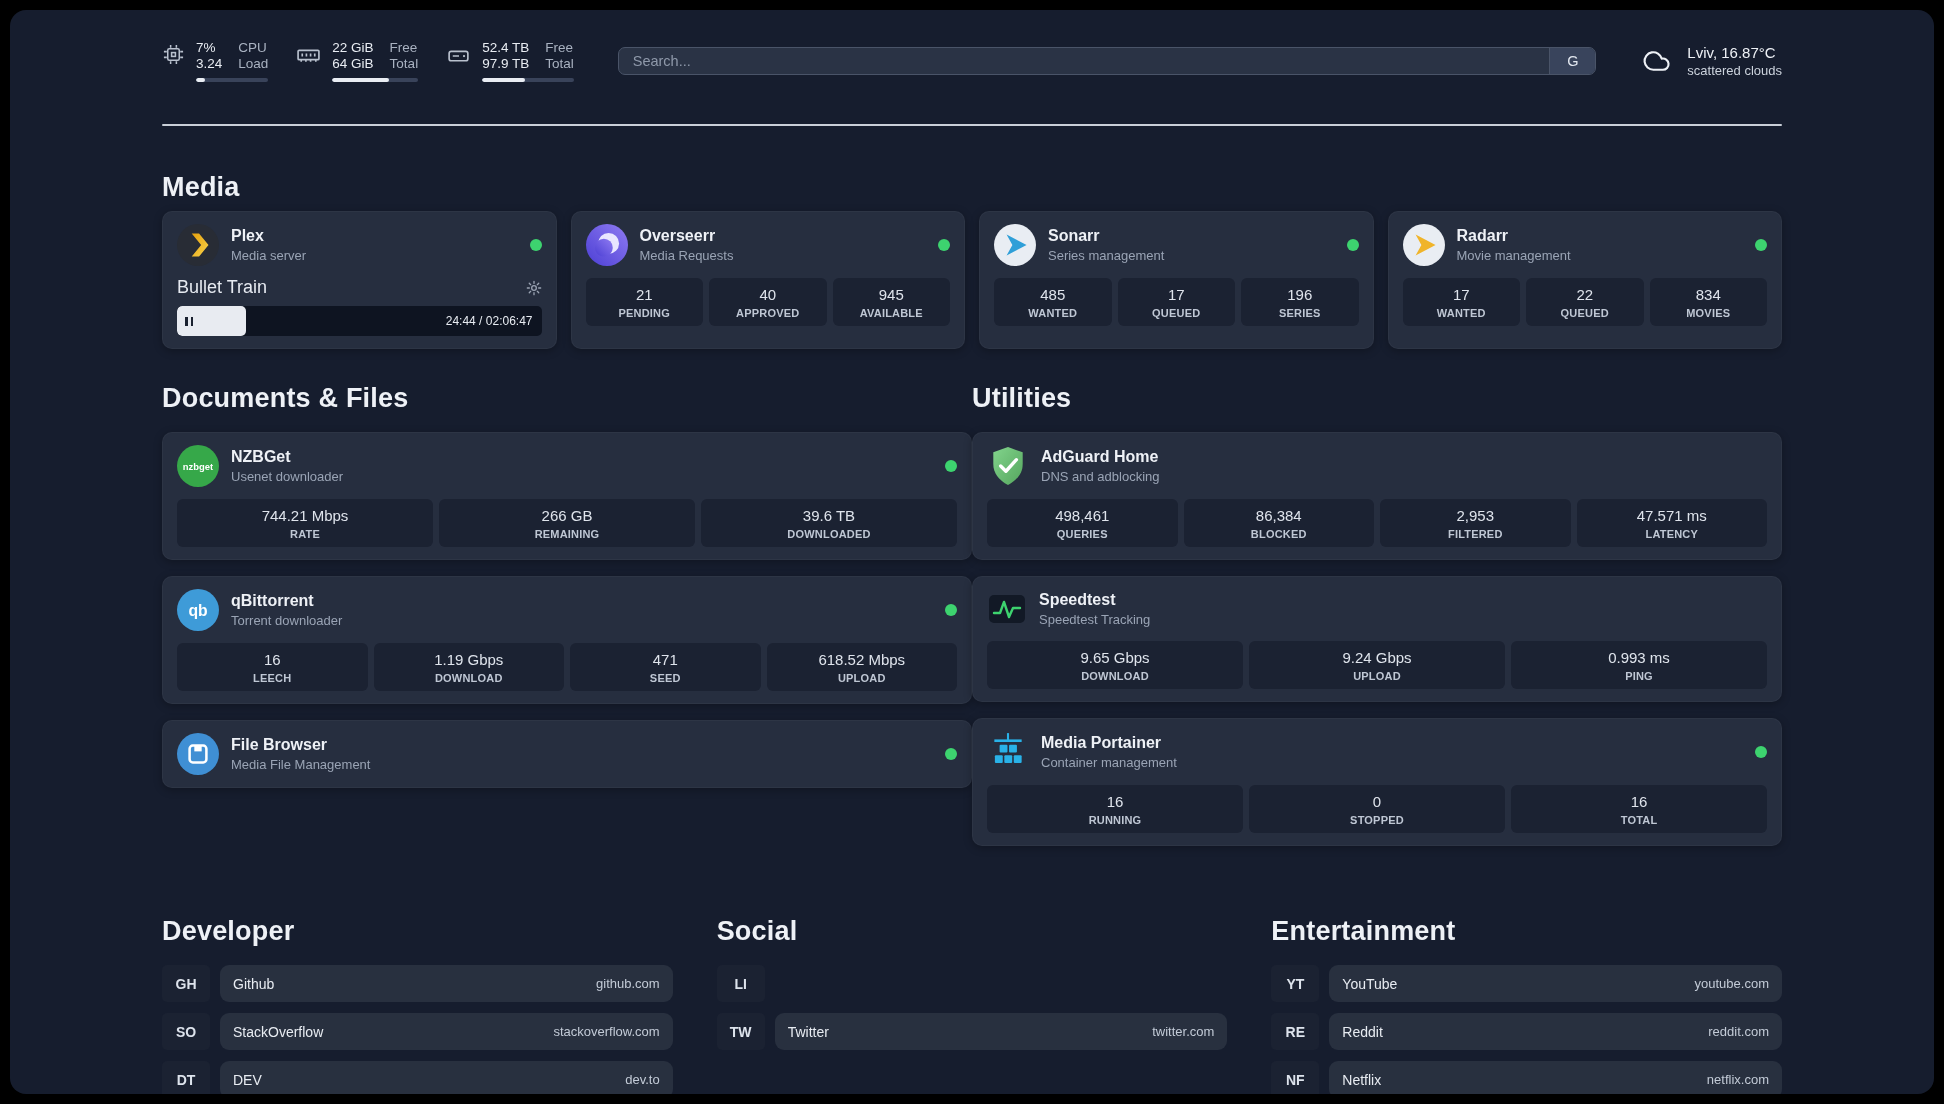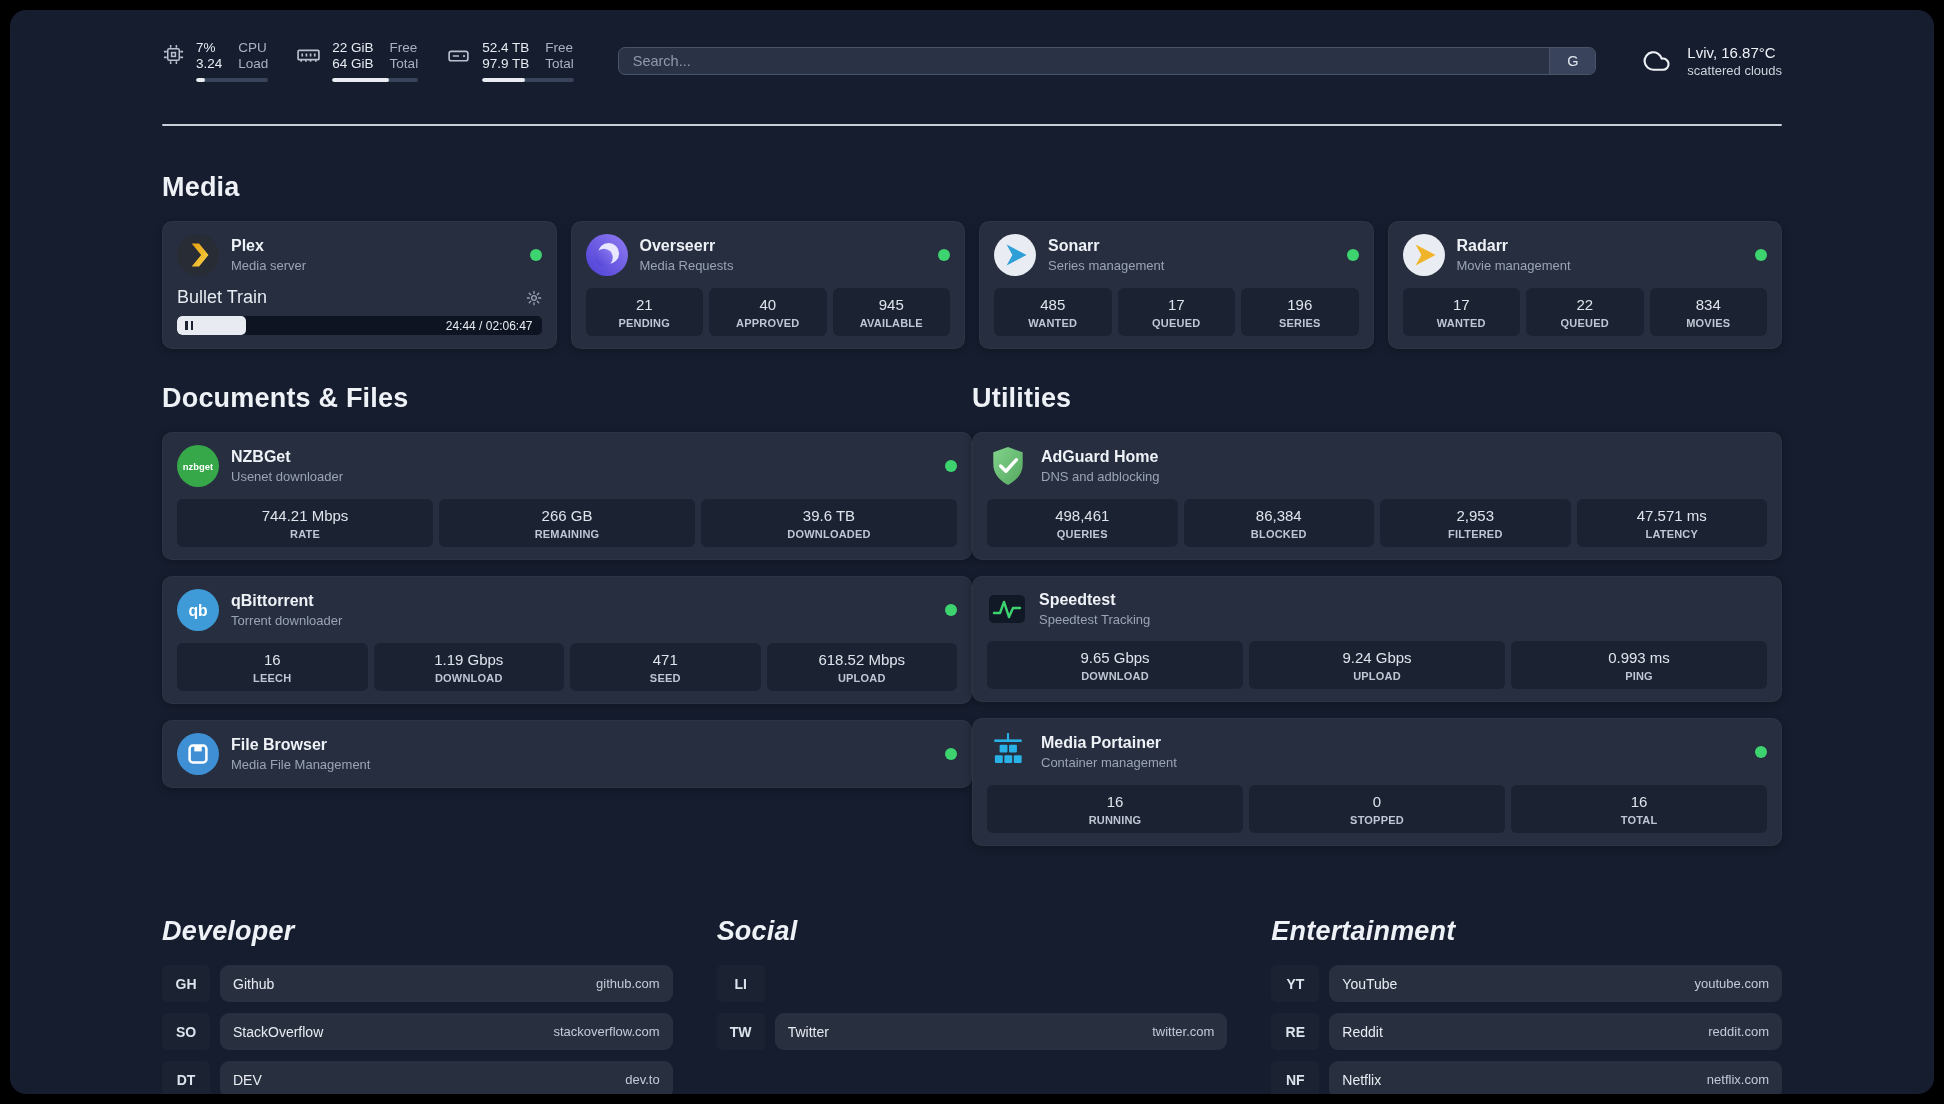--- a/index.html
+++ b/index.html
@@ -30,23 +30,23 @@
     color: #e3e8f0; display: flex; align-items: center; justify-content: center; font-size: 14.5px; cursor: pointer; }
 
   .weather { display: flex; align-items: center; gap: 13px; }
   .weather .l1 { font-size: 15px; color: #eef1f6; }
   .weather .l2 { font-size: 13px; color: #ccd3dd; margin-top: 2px; }
 
   .divider { height: 2px; background: #c9cfd8; margin-top: 42px; border-radius: 1px; }
 
   
   .h { font-size: 27px; font-weight: 600; color: #eef1f6; letter-spacing: 0.2px; }
-  .h.media-h { margin: 46px 0 18px; }
+  .h.media-h { margin: 46px 0 8px; }
   .h.col-h { margin: 34px 0 18px; }
-  .h.bk-h { margin: 54px 0 18px; font-style: italic; }
+  .h.bk-h { margin: 54px 0 18px; }
 
   .grid4 { display: grid; grid-template-columns: repeat(4, 1fr); gap: 14px; }
   .grid2 { display: grid; grid-template-columns: 1fr 1fr; align-items: start; }
   .grid3 { display: grid; grid-template-columns: repeat(3, 1fr); gap: 44px; align-items: start; }
 
   .card { background: #262e3f; border: 1px solid rgba(255,255,255,0.035); border-radius: 10px;
     padding: 12px 14px; box-shadow: 0 2px 8px rgba(0,0,0,0.28); cursor: pointer; }
   .col .card { margin-bottom: 16px; }
   .chead { display: flex; align-items: center; gap: 12px; }
   .cicon { width: 42px; height: 42px; flex: 0 0 auto; }
@@ -56,21 +56,21 @@
   .dot { width: 12px; height: 12px; border-radius: 50%; background: #3dd36f; margin-left: auto; flex: 0 0 auto; }
   .stats { display: flex; gap: 6px; margin-top: 12px; }
   .stat { flex: 1; background: #1b2232; border-radius: 6px; text-align: center; padding: 8px 4px 7px; }
   .sval { font-size: 15px; color: #dfe4ec; }
   .slab { font-size: 11px; font-weight: 700; color: #bfc7d4; margin-top: 4px; letter-spacing: 0.2px; }
 
   
   .plex-row { display: flex; align-items: center; margin-top: 11px; }
   .plex-title { font-size: 18px; color: #e6eaf1; }
   .gear { margin-left: auto; cursor: pointer; display: flex; }
-  .player { position: relative; margin-top: 8px; height: 19px; background: #0e1421; border-radius: 5px; overflow: hidden; }
+  .player { position: relative; margin-top: 8px; height: 30px; background: #0e1421; border-radius: 5px; overflow: hidden; }
   .pfill { position: absolute; left: 0; top: 0; bottom: 0; background: #e8ebf1; border-radius: 5px;
     display: flex; align-items: center; padding-left: 8px; gap: 3px; cursor: pointer; }
   .pbarline { width: 2.5px; height: 9px; background: #1a2130; }
   .ptime { position: absolute; right: 9px; top: 50%; transform: translateY(-50%); font-size: 12px; color: #e8ecf2; }
 
   
   .bk { display: flex; gap: 10px; margin-bottom: 11px; cursor: pointer; }
   .bk-tag { width: 48px; height: 37px; background: #1b2232; border-radius: 5px; flex: 0 0 auto;
     display: flex; align-items: center; justify-content: center; font-size: 14px; font-weight: 600; color: #dde3ec; }
   .bk-main { flex: 1; background: #28303f; border-radius: 9px; display: flex; align-items: center;

